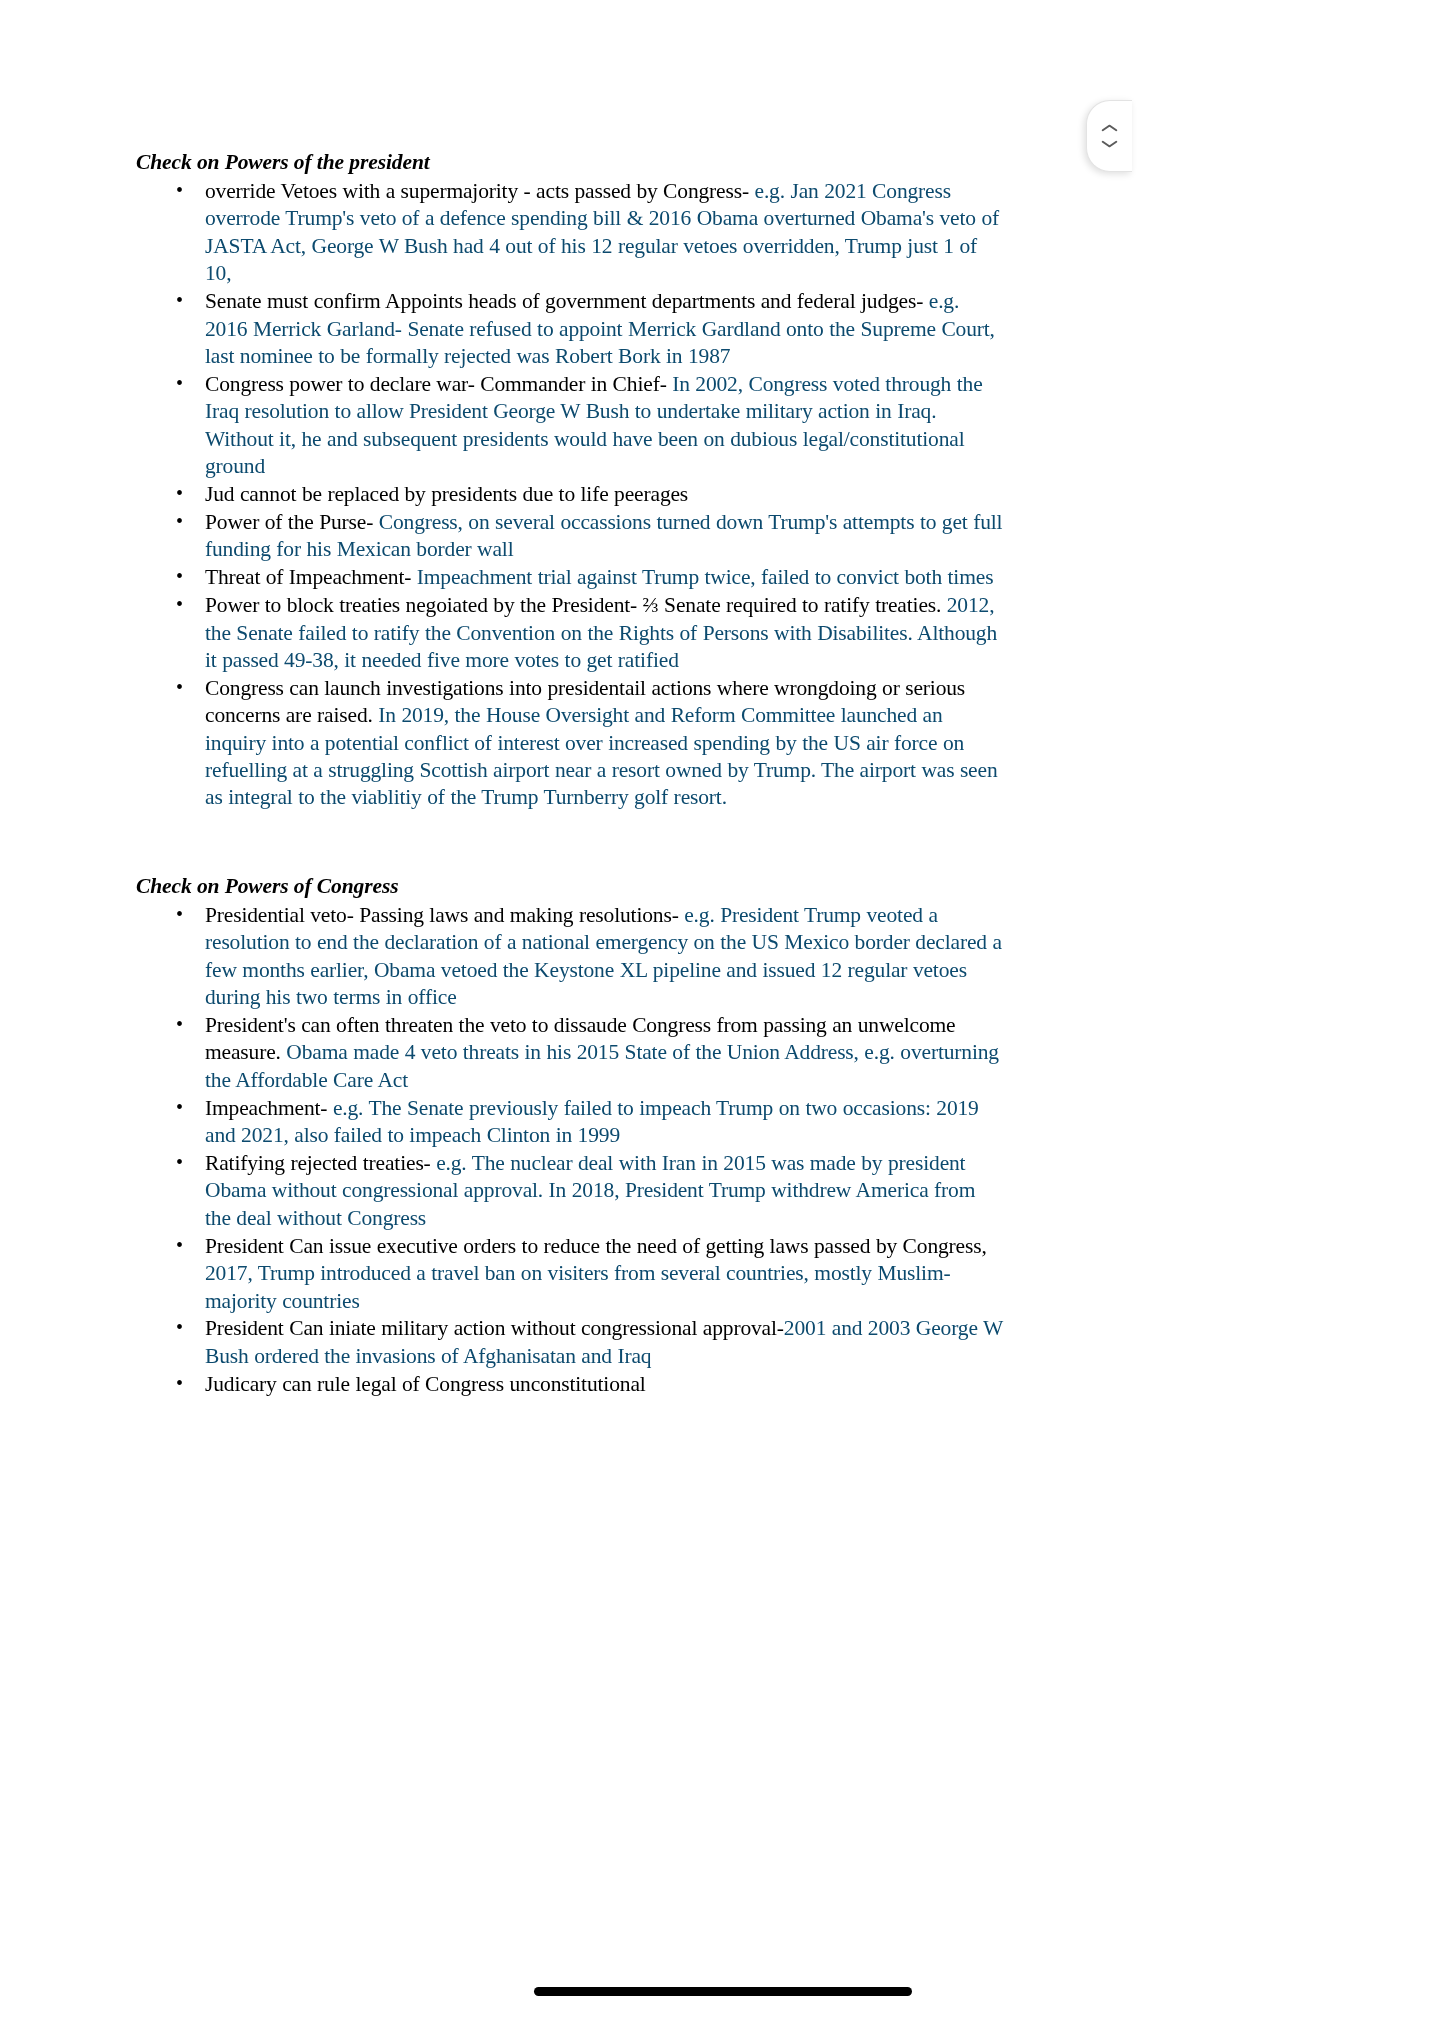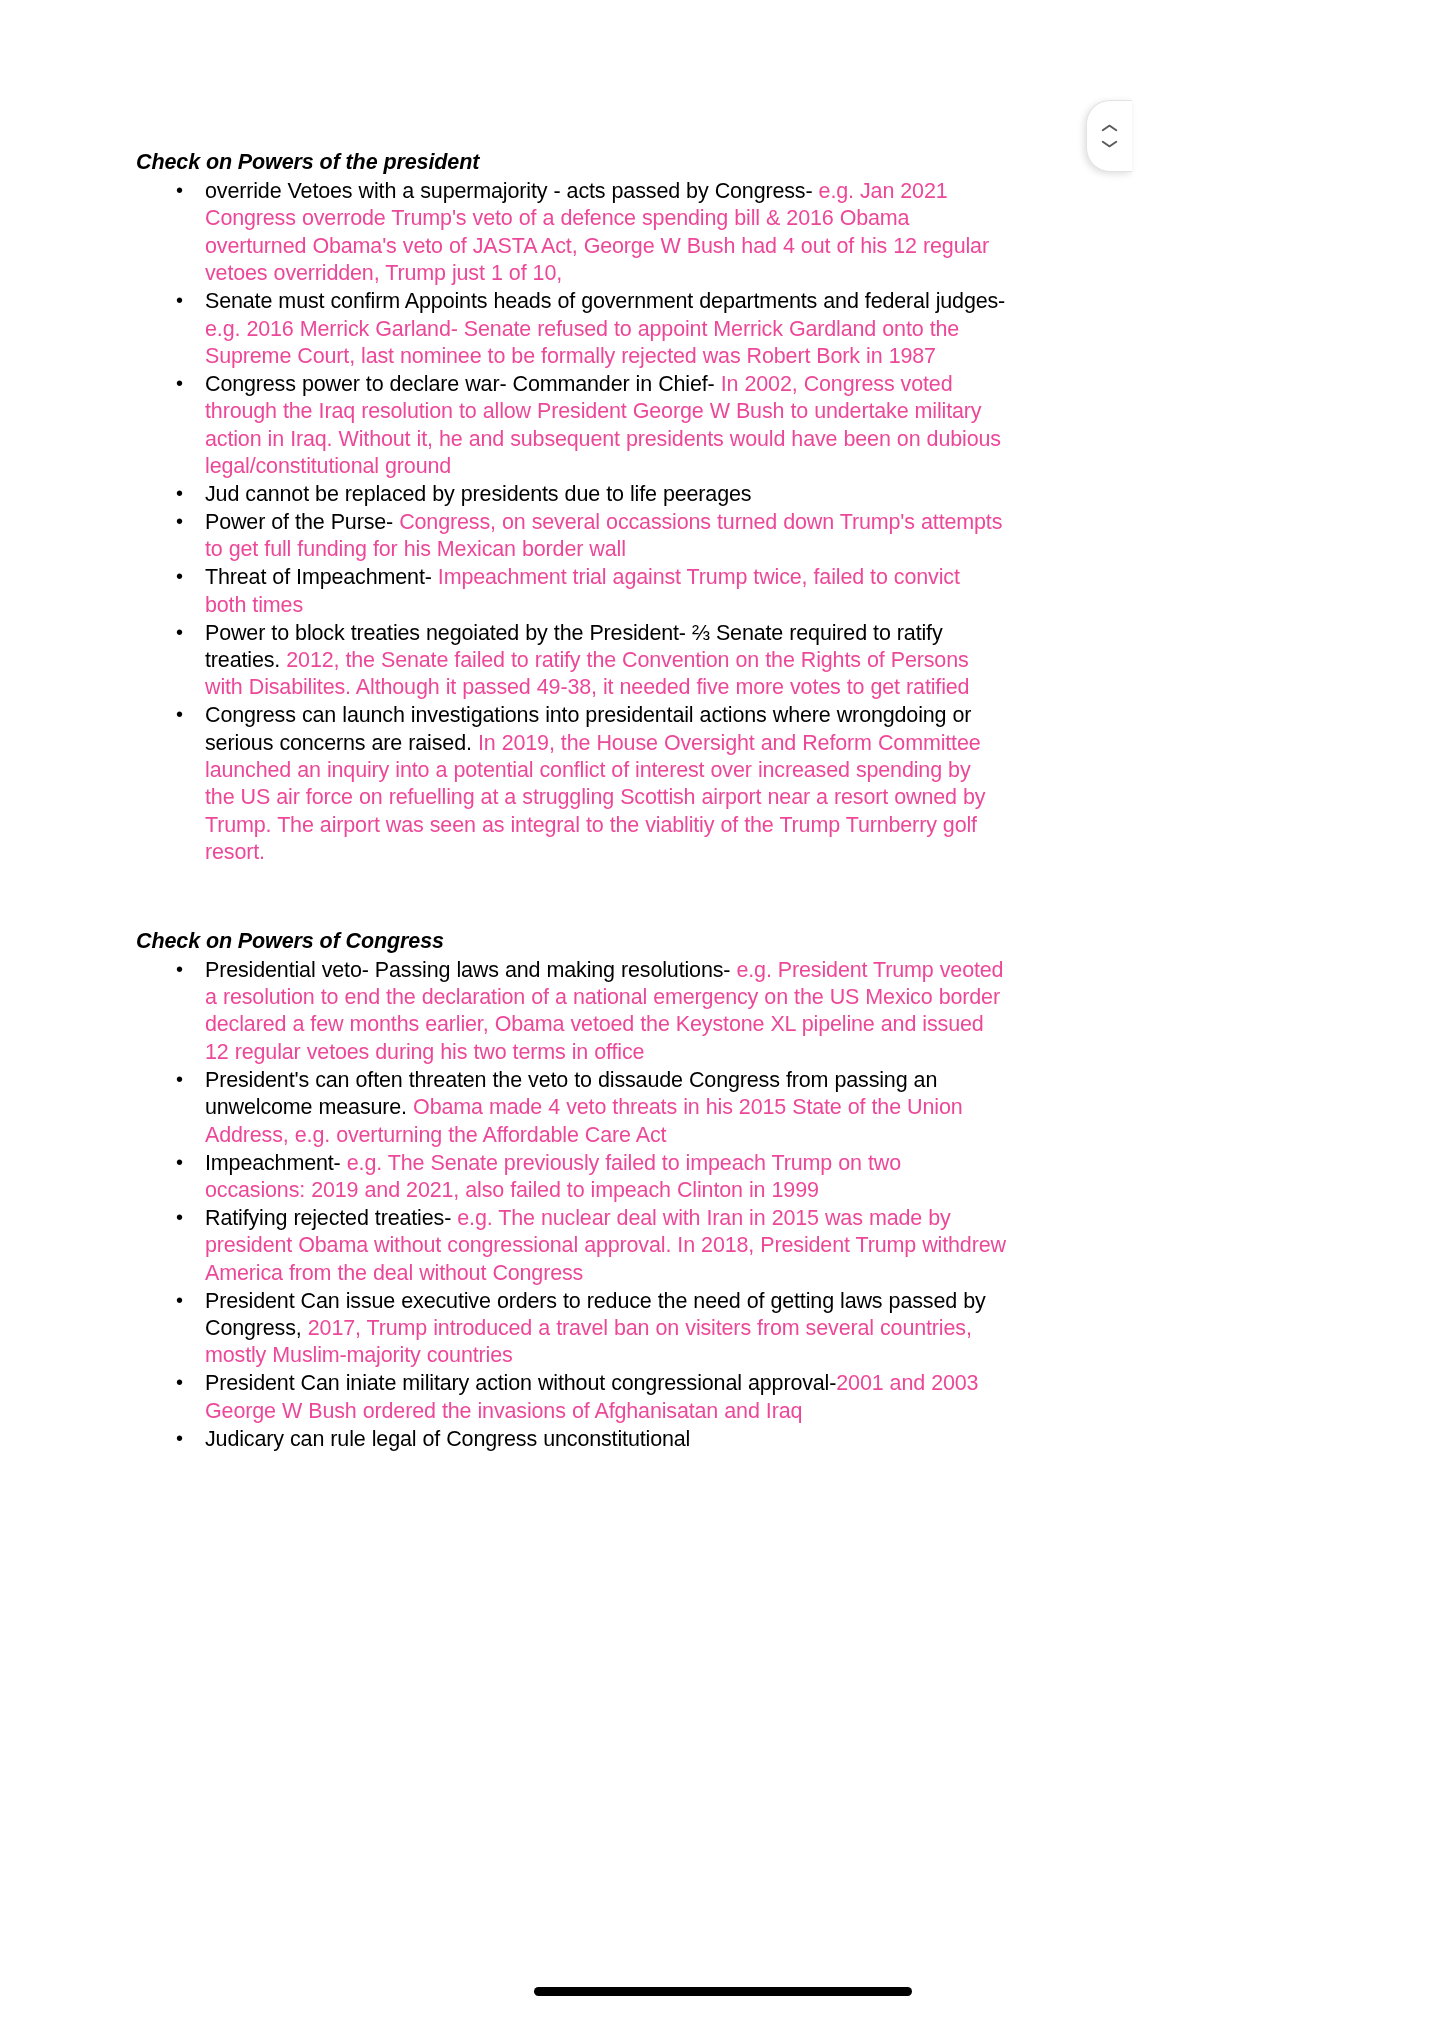--- a/index.html
+++ b/index.html
@@ -56,21 +56,21 @@
   #scroll-widget .chev.down::after  { left: 7px; transform: rotate(-35deg); }
 
   
   #doc {
     position: absolute;
     top: 148px;
     left: 136px;
     width: 870px;
   }
 
-  .section { margin-bottom: 0; }
+  .section { margin-bottom: 0; font-family: Liberation Serif, serif; }
   .section + .section { margin-top: 60px; }
 
   .section-heading {
     font-weight: bold;
     font-style: italic;
     font-size: 21.5px;
     line-height: 28px;
     letter-spacing: -0.1px;
     margin: 0 0 2px 0;
     color: #000000;
@@ -93,21 +93,21 @@
   }
   ul.bullets > li::before {
     content: "\2022";
     position: absolute;
     left: 40px;
     top: -1px;
     font-size: 20px;
     line-height: 27.4px;
     color: #000000;
   }
-  .red { color: #ec4899; }
+  .red { color: #0c4a6e; }
 
   
   #home-indicator {
     position: absolute;
     bottom: 26px;
     left: 50%;
     transform: translateX(-50%);
     width: 378px;
     height: 9px;
     border-radius: 5px;

